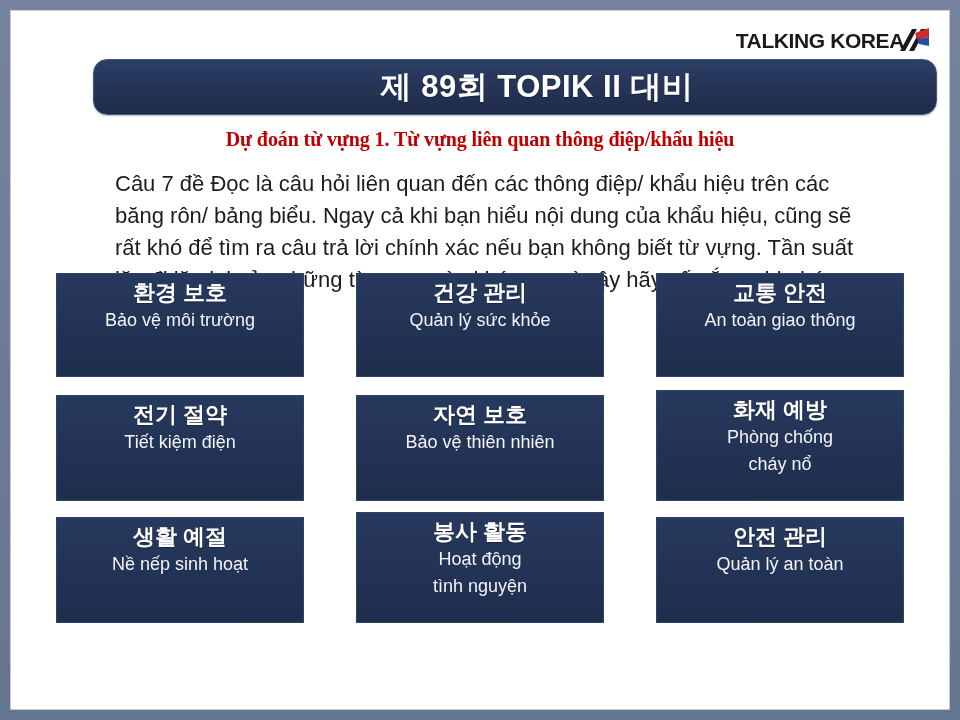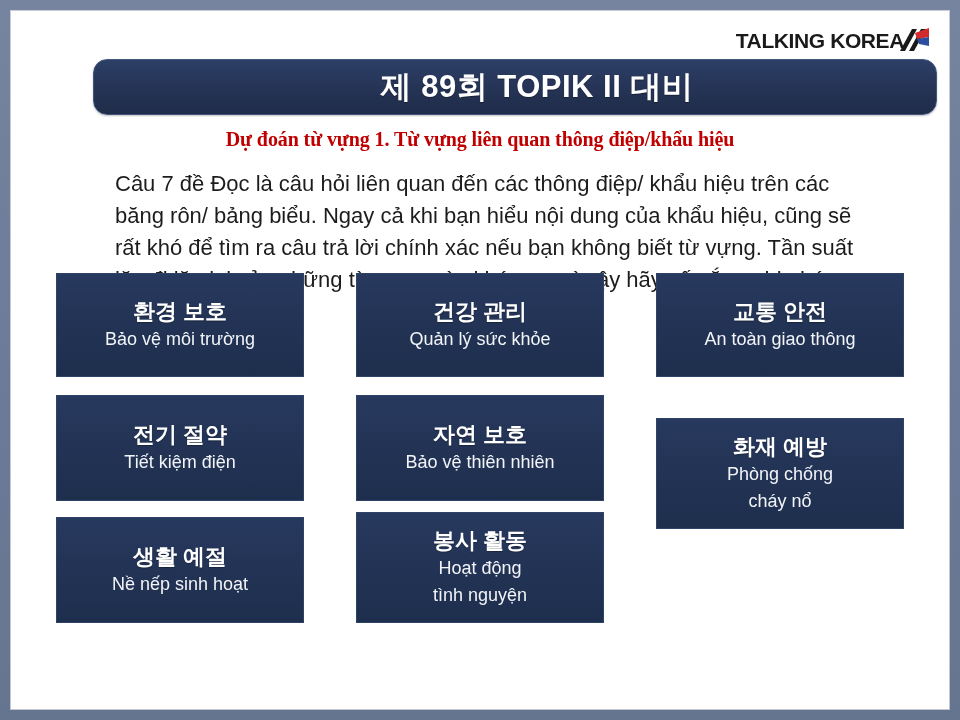--- a/index.html
+++ b/index.html
@@ -132,21 +132,21 @@
     pointer-events: none;
   }
   .card {
     position: absolute;
     background: linear-gradient(180deg, #27395e 0%, #223355 50%, #1e2e4d 100%);
     border: 1px solid #2f4368;
     box-sizing: border-box;
     display: flex;
     flex-direction: column;
     align-items: center;
-    justify-content: center;
+    justify-content: flex-start;
     pointer-events: auto;
     padding: 4px 6px;
   }
   .card .card-ko {
     color: #ffffff;
     font-family: "Liberation Sans", sans-serif;
     font-weight: bold;
     font-size: 22px;
     line-height: 29px;
     white-space: nowrap;
@@ -205,30 +205,34 @@
           <div class="card-vi">An toàn giao thông</div>
         </div>
         <div class="card" style="left: 345px; top: 384px; width: 248px; height: 106px;">
           <div class="card-ko">자연 보호</div>
           <div class="card-vi">Bảo vệ thiên nhiên</div>
         </div>
         <div class="card" style="left: 45px; top: 384px; width: 248px; height: 106px;">
           <div class="card-ko">전기 절약</div>
           <div class="card-vi">Tiết kiệm điện</div>
         </div>
-        <div class="card" style="left: 645px; top: 379px; width: 248px; height: 111px; margin-top: 28px;">
+        <div class="card" style="left: 645px; top: 379px; width: 248px; height: 111px;">
           <div class="card-ko">화재 예방</div>
           <div class="card-vi">Phòng chống
 cháy nổ</div>
         </div>
         <div class="card" style="left: 45px; top: 506px; width: 248px; height: 106px;">
           <div class="card-ko">생활 예절</div>
           <div class="card-vi">Nề nếp sinh hoạt</div>
         </div>
         <div class="card" style="left: 345px; top: 501px; width: 248px; height: 111px;">
           <div class="card-ko">봉사 활동</div>
           <div class="card-vi">Hoạt động
 tình nguyện</div>
         </div>
+        <div class="card" style="left: 645px; top: 506px; width: 248px; height: 106px;">
+          <div class="card-ko">안전 관리</div>
+          <div class="card-vi">Quản lý an toàn</div>
+        </div>
       </div>
 
   </div>
 </div>
 
 </body></html>

